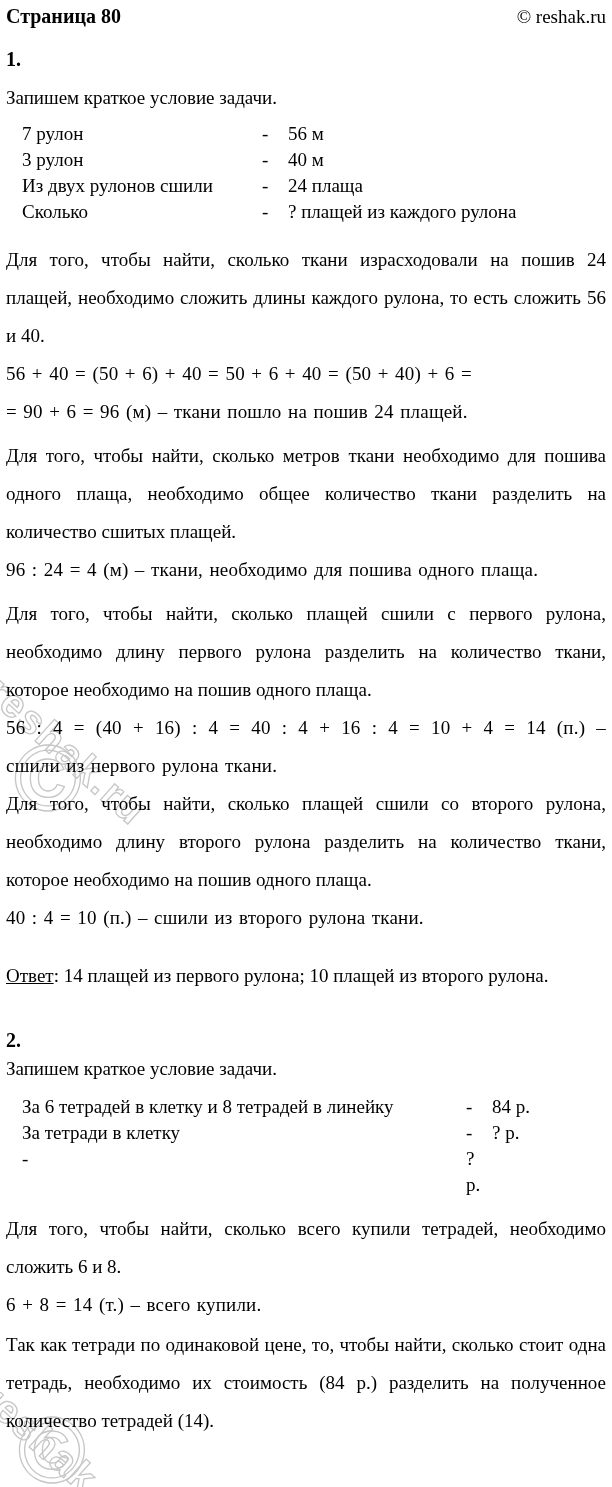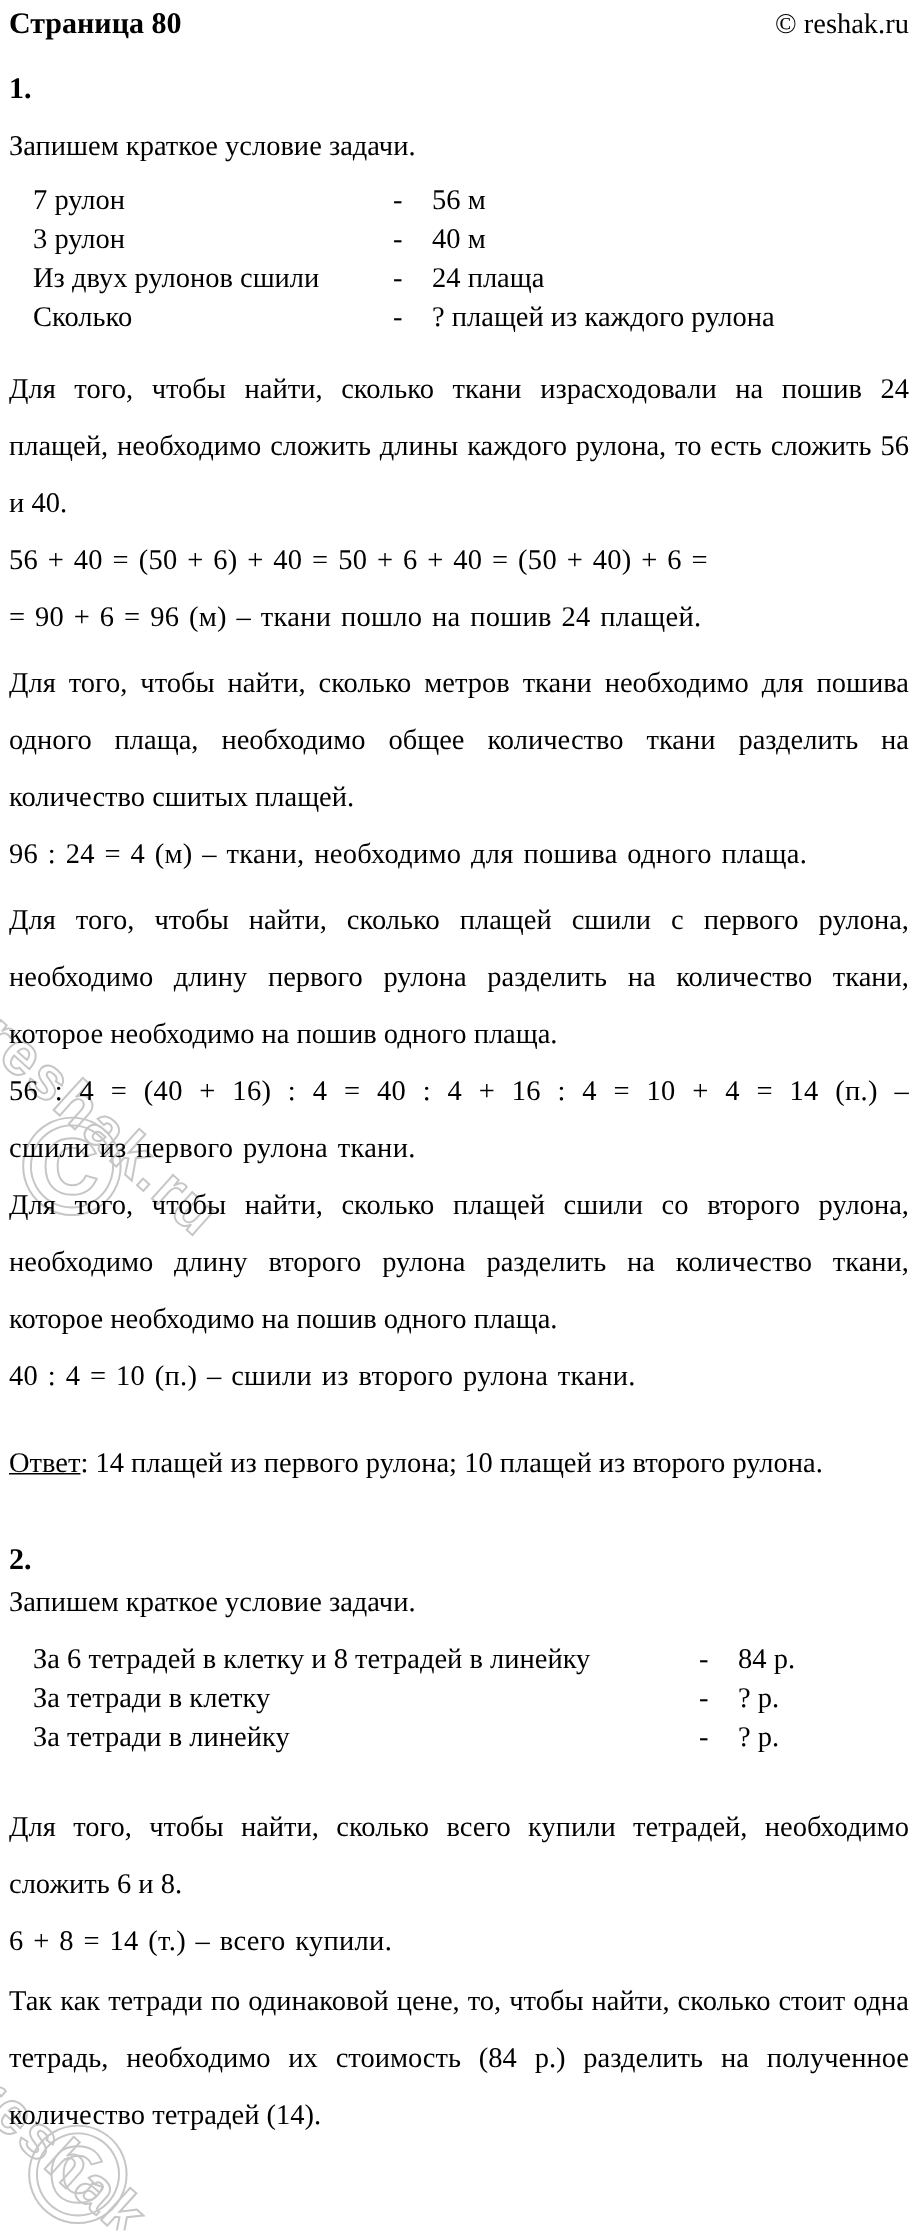--- a/index.html
+++ b/index.html
@@ -21,21 +21,21 @@
   .cond{margin-top:10px;padding-left:16px;font-size:19px;}
   .cond2{margin-top:12px;}
   .cond-row{display:grid;line-height:26px;}
   .cond1 .cond-row{grid-template-columns:240px 26px auto;}
   .cond2 .cond-row{grid-template-columns:444px 26px auto;}
   .para{font-size:19px;line-height:38px;text-align:justify;margin:0;}
   .p-top16{margin-top:16px;}
   .p-top6{margin-top:6px;}
   .p-top2{margin-top:2px;}
   .p-top20{margin-top:20px;}
-  .p-top28{margin-top:28px;}
+  .p-top28{margin-top:12px;}
   .eq{font-size:19px;line-height:38px;margin:0;letter-spacing:0.2px;word-spacing:1.5px;}
   .stretch{text-align:justify;text-align-last:justify;}
   .answer-label{text-decoration:underline;}
   
   .wm{position:absolute;z-index:0;pointer-events:none;color:transparent;
       font-family:"Liberation Sans","DejaVu Sans",sans-serif;font-weight:bold;
       -webkit-text-stroke:1.3px #c6c6c6;white-space:nowrap;}
   .wm-text{font-size:40px;letter-spacing:2px;transform:rotate(42deg);transform-origin:0 0;}
   .wm-copy{font-size:92px;}
   .wm-text1{left:8px;top:668px;}
@@ -109,21 +109,20 @@
     <div class="cond-row">
       <span></span>
       <span></span>
     </div>
     <div class="cond-row">
       <span>За тетради в клетку</span>
       <span>-</span>
       <span>? р.</span>
     </div>
     <div class="cond-row">
-      <span>За тетради в линейку</span>
       <span>-</span>
       <span>? р.</span>
     </div>
   </div>
 
   <p class="para p-top28">Для того, чтобы найти, сколько всего купили тетрадей, необходимо сложить 6 и 8.</p>
   <p class="eq p-top2">6 + 8 = 14 (т.) – всего купили.</p>
   <p class="para p-top2">Так как тетради по одинаковой цене, то, чтобы найти, сколько стоит одна тетрадь, необходимо их стоимость (84 р.) разделить на полученное количество тетрадей (14).</p>
 
 </div>

